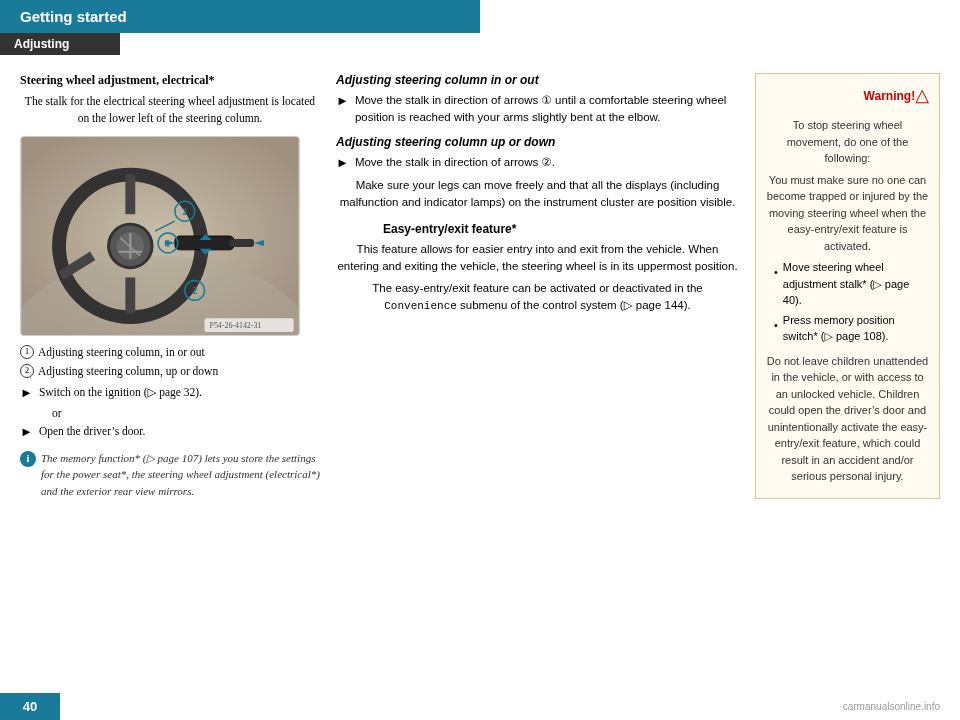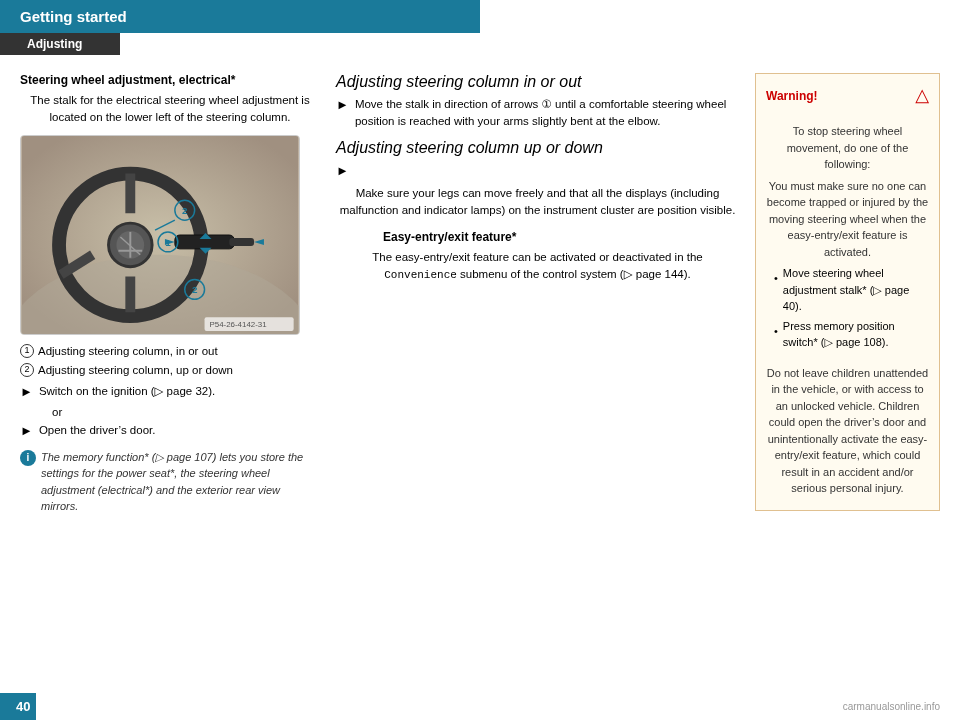--- a/index.html
+++ b/index.html
@@ -22,53 +22,54 @@
       background: #1a7a9a;
       color: #fff;
       padding: 8px 20px;
       font-weight: bold;
       font-size: 15px;
       width: 480px;
     }
     .section-bar {
       background: #333;
       color: #fff;
-      padding: 4px 27px;
+      padding: 4px 14px;
       font-size: 12px;
       font-weight: bold;
       width: 120px;
       margin-top: 0;
     }
     .content-area {
       display: flex;
       padding: 10px 20px 10px 20px;
       gap: 16px;
     }
     .left-col {
       width: 300px;
       flex-shrink: 0;
+      font-family: Liberation Serif, serif;
     }
     .middle-col {
       flex: 1;
       min-width: 280px;
     }
     .right-col {
       width: 185px;
       flex-shrink: 0;
     }
     
     .section-title {
       font-weight: bold;
       font-size: 12px;
       margin-bottom: 5px;
     }
     .italic-section-title {
       font-style: italic;
-      font-weight: normal;
-      font-size: 16px;
+      font-weight: bold;
+      font-size: 12px;
       margin-bottom: 5px;
       margin-top: 8px;
     }
     p {
       font-size: 11.5px;
       line-height: 1.5;
       margin-bottom: 5px;
       text-align: center;
     }
     
@@ -155,22 +156,22 @@
     .warning-box {
       border: 1px solid #e0c090;
       background: #fffbf0;
       padding: 8px 10px;
       font-size: 11px;
       line-height: 1.5;
     }
     .warning-header {
       display: flex;
       align-items: center;
-      justify-content: space-between;
-      margin-bottom: 14px;
+      justify-content: flex-end;
+      margin-bottom: 8px;
     }
     .warning-title {
       font-weight: bold;
       font-size: 12px;
       color: #c00;
     }
     .warning-triangle {
       color: #c00;
       font-size: 18px;
     }
@@ -196,21 +197,21 @@
     
     .page-number {
       position: absolute;
       bottom: 0;
       left: 0;
       background: #1a7a9a;
       color: #fff;
       font-size: 13px;
       font-weight: bold;
       padding: 6px 16px;
-      width: 36px;
+      width: 60px;
       text-align: center;
     }
     
     .watermark {
       position: absolute;
       bottom: 8px;
       right: 20px;
       font-size: 10px;
       color: #999;
     }
@@ -328,24 +329,26 @@
     <div class="middle-col">
       <div class="italic-section-title" style="margin-top:0;">Adjusting steering column in or out</div>
       <div class="bullet-item">
         <span class="arrow-bullet">►</span>
         <span>Move the stalk in direction of arrows ① until a comfortable steering wheel position is reached with your arms slightly bent at the elbow.</span>
       </div>
 
       <div class="italic-section-title">Adjusting steering column up or down</div>
       <div class="bullet-item">
         <span class="arrow-bullet">►</span>
+        <span>Move the stalk in direction of arrows ②.</span>
       </div>
       <p>Make sure your legs can move freely and that all the displays (including malfunction and indicator lamps) on the instrument cluster are position visible.</p>
 
       <div class="section-title" style="margin-top:10px;padding-left:47px;">Easy-entry/exit feature*</div>
+      <p>This feature allows for easier entry into and exit from the vehicle. When entering and exiting the vehicle, the steering wheel is in its uppermost position.</p>
       <p>
         The easy-entry/exit feature can be activated or deactivated in the <span class="monospace-text">Convenience</span> submenu of the control system (▷&nbsp;page 144).
       </p>
     </div>
 
     <div class="right-col">
       <div class="warning-box">
         <div class="warning-header">
           <span class="warning-title">Warning!</span>
           <span class="warning-triangle">△</span>
@@ -353,21 +356,21 @@
         <p class="warning-text">To stop steering wheel movement, do one of the following:</p>
         <p class="warning-text">You must make sure no one can become trapped or injured by the moving steering wheel when the easy-entry/exit feature is activated.</p>
         <div class="warning-bullet">
           <span class="dot-bullet">•</span>
           <span>Move steering wheel adjustment stalk* (▷&nbsp;page 40).</span>
         </div>
         <div class="warning-bullet">
           <span class="dot-bullet">•</span>
           <span>Press memory position switch* (▷&nbsp;page 108).</span>
         </div>
-        <p class="warning-text" style="margin-top:14px;">Do not leave children unattended in the vehicle, or with access to an unlocked vehicle. Children could open the driver’s door and unintentionally activate the easy-entry/exit feature, which could result in an accident and/or serious personal injury.</p>
+        <p class="warning-text" style="margin-top:8px;">Do not leave children unattended in the vehicle, or with access to an unlocked vehicle. Children could open the driver’s door and unintentionally activate the easy-entry/exit feature, which could result in an accident and/or serious personal injury.</p>
       </div>
     </div>
 
   </div>
 
   <div class="page-number">40</div>
 
   <div class="watermark">carmanualsonline.info</div>
 </div>
 

